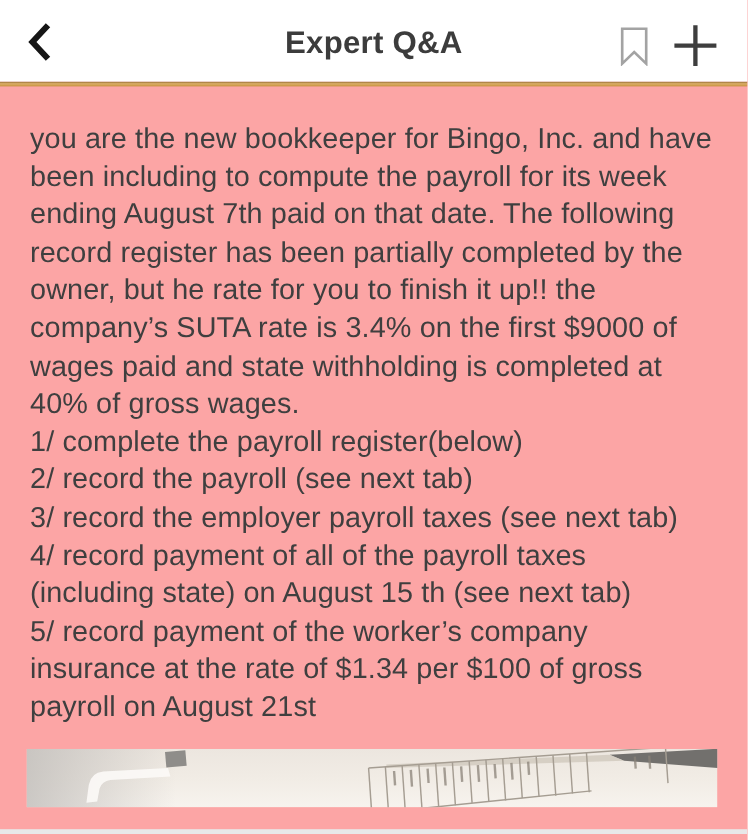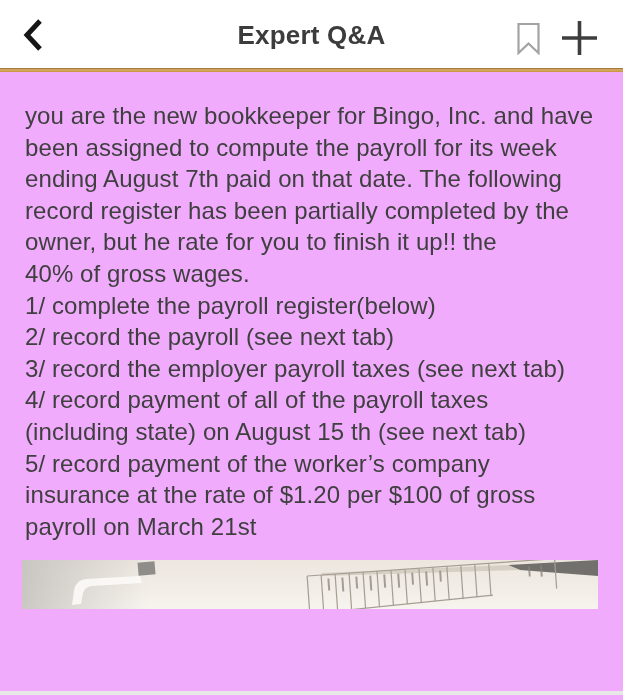--- a/index.html
+++ b/index.html
@@ -2,21 +2,21 @@
 <html><head>
 <meta charset="utf-8">
 <style>
   html, body { margin: 0; padding: 0; }
   body {
     width: 623px; height: 700px;
     background: #ffffff;
     font-family: "Liberation Sans", sans-serif;
     -webkit-font-smoothing: antialiased;
   }
-  .screen { position: relative; width: 623px; height: 700px; overflow: hidden; background: #f0abfc; }
+  .screen { position: relative; width: 623px; height: 700px; overflow: hidden; background: #fca5a5; }
 
   
   .topbar { position: relative; height: 68px; background: #fff; }
   .back-btn {
     position: absolute; left: 10px; top: 14px;
     width: 44px; height: 42px;
     background: none; border: none; padding: 0; cursor: pointer;
     display: flex; align-items: center; justify-content: center;
   }
   .page-title {
@@ -87,33 +87,35 @@
       </button>
     </div>
   </header>
 
   <div class="accent-line"></div>
 
   <main>
     <div class="question">
 
     <div class="qline">you are the new bookkeeper for Bingo, Inc. and have</div>
-        <div class="qline">been assigned to compute the payroll for its week</div>
+        <div class="qline">been including to compute the payroll for its week</div>
         <div class="qline">ending August 7th paid on that date. The following</div>
         <div class="qline">record register has been partially completed by the</div>
         <div class="qline">owner, but he rate for you to finish it up!! the</div>
+        <div class="qline">company’s SUTA rate is 3.4% on the first $9000 of</div>
+        <div class="qline">wages paid and state withholding is completed at</div>
         <div class="qline">40% of gross wages.</div>
         <div class="qline">1/ complete the payroll register(below)</div>
         <div class="qline">2/ record the payroll (see next tab)</div>
         <div class="qline">3/ record the employer payroll taxes (see next tab)</div>
         <div class="qline">4/ record payment of all of the payroll taxes</div>
         <div class="qline">(including state) on August 15 th (see next tab)</div>
         <div class="qline">5/ record payment of the worker’s company</div>
-        <div class="qline">insurance at the rate of $1.20 per $100 of gross</div>
-        <div class="qline">payroll on March 21st</div>
+        <div class="qline">insurance at the rate of $1.34 per $100 of gross</div>
+        <div class="qline">payroll on August 21st</div>
       </div>
 
     <figure class="photo" style="margin-block:18px 0; margin-inline:22px 25px;" aria-label="cropped photo of a tilted paper payroll register table">
       <svg width="576" height="49" viewBox="0 0 576 49" preserveAspectRatio="none">
         <defs>
           <linearGradient id="gPaper" x1="0" x2="0" y1="0" y2="1">
             <stop offset="0" stop-color="#ece6df"></stop>
             <stop offset="0.5" stop-color="#f1ece5"></stop>
             <stop offset="1" stop-color="#f7f3ee"></stop>
           </linearGradient>

